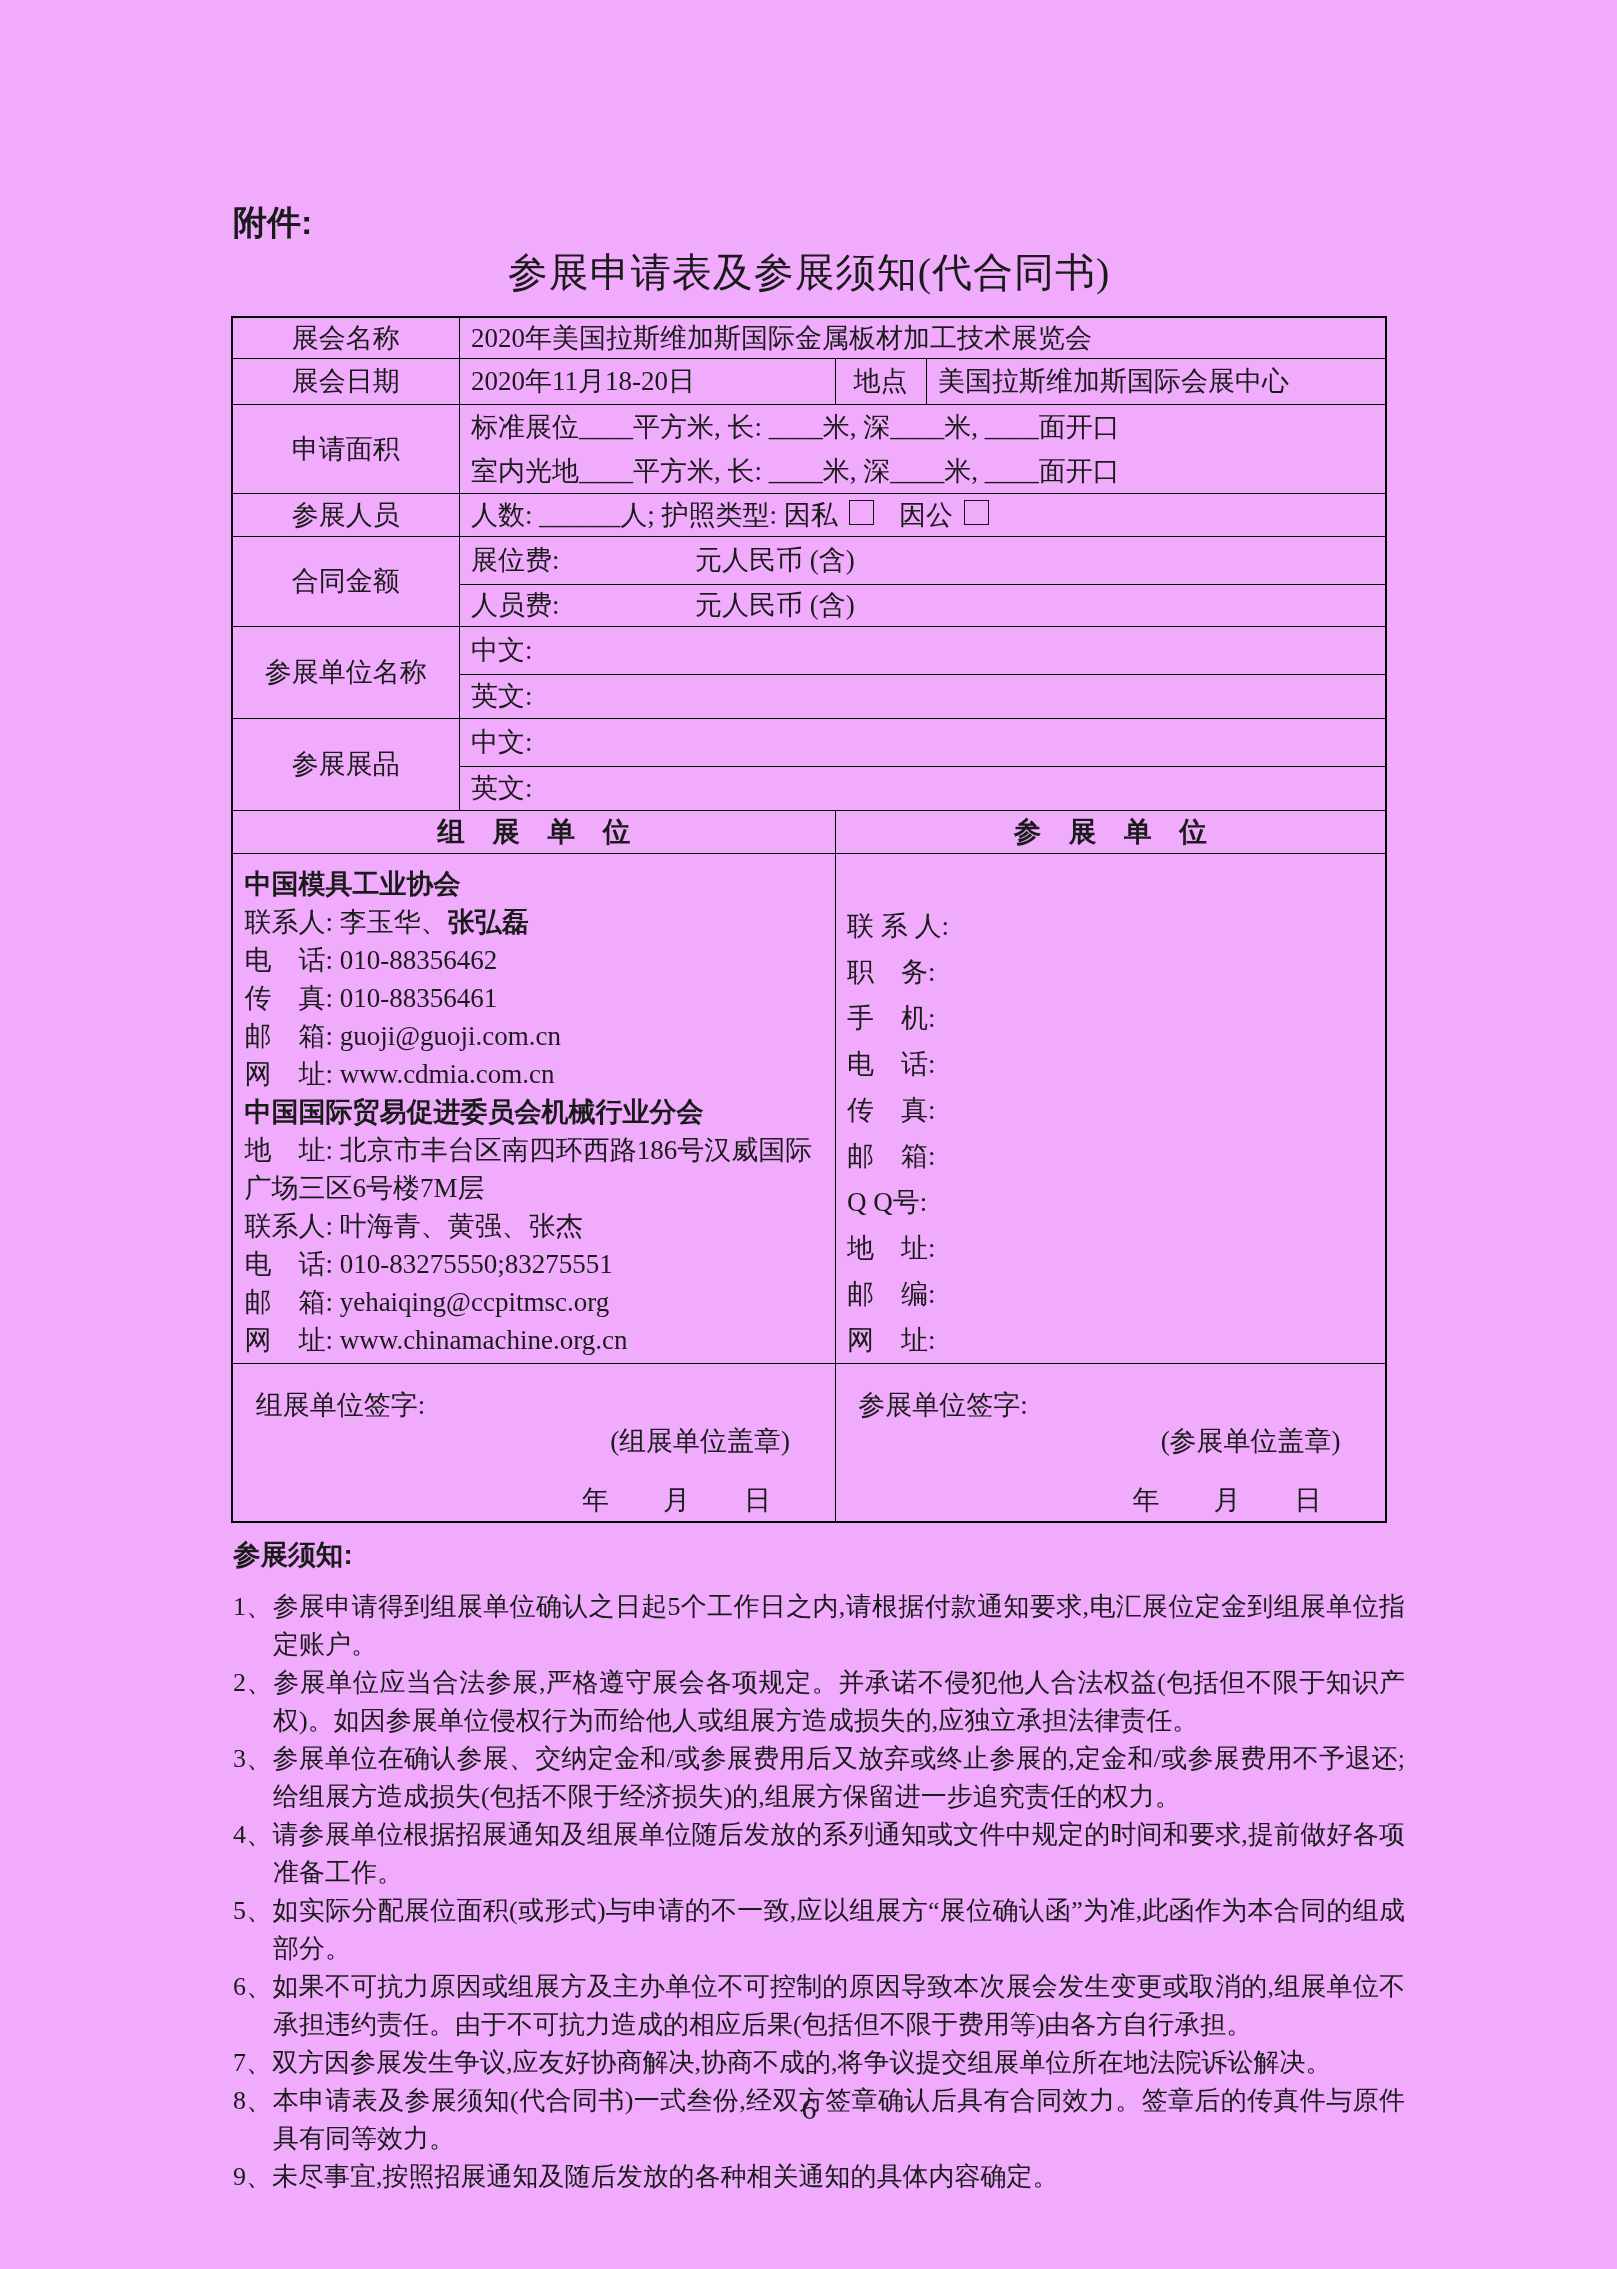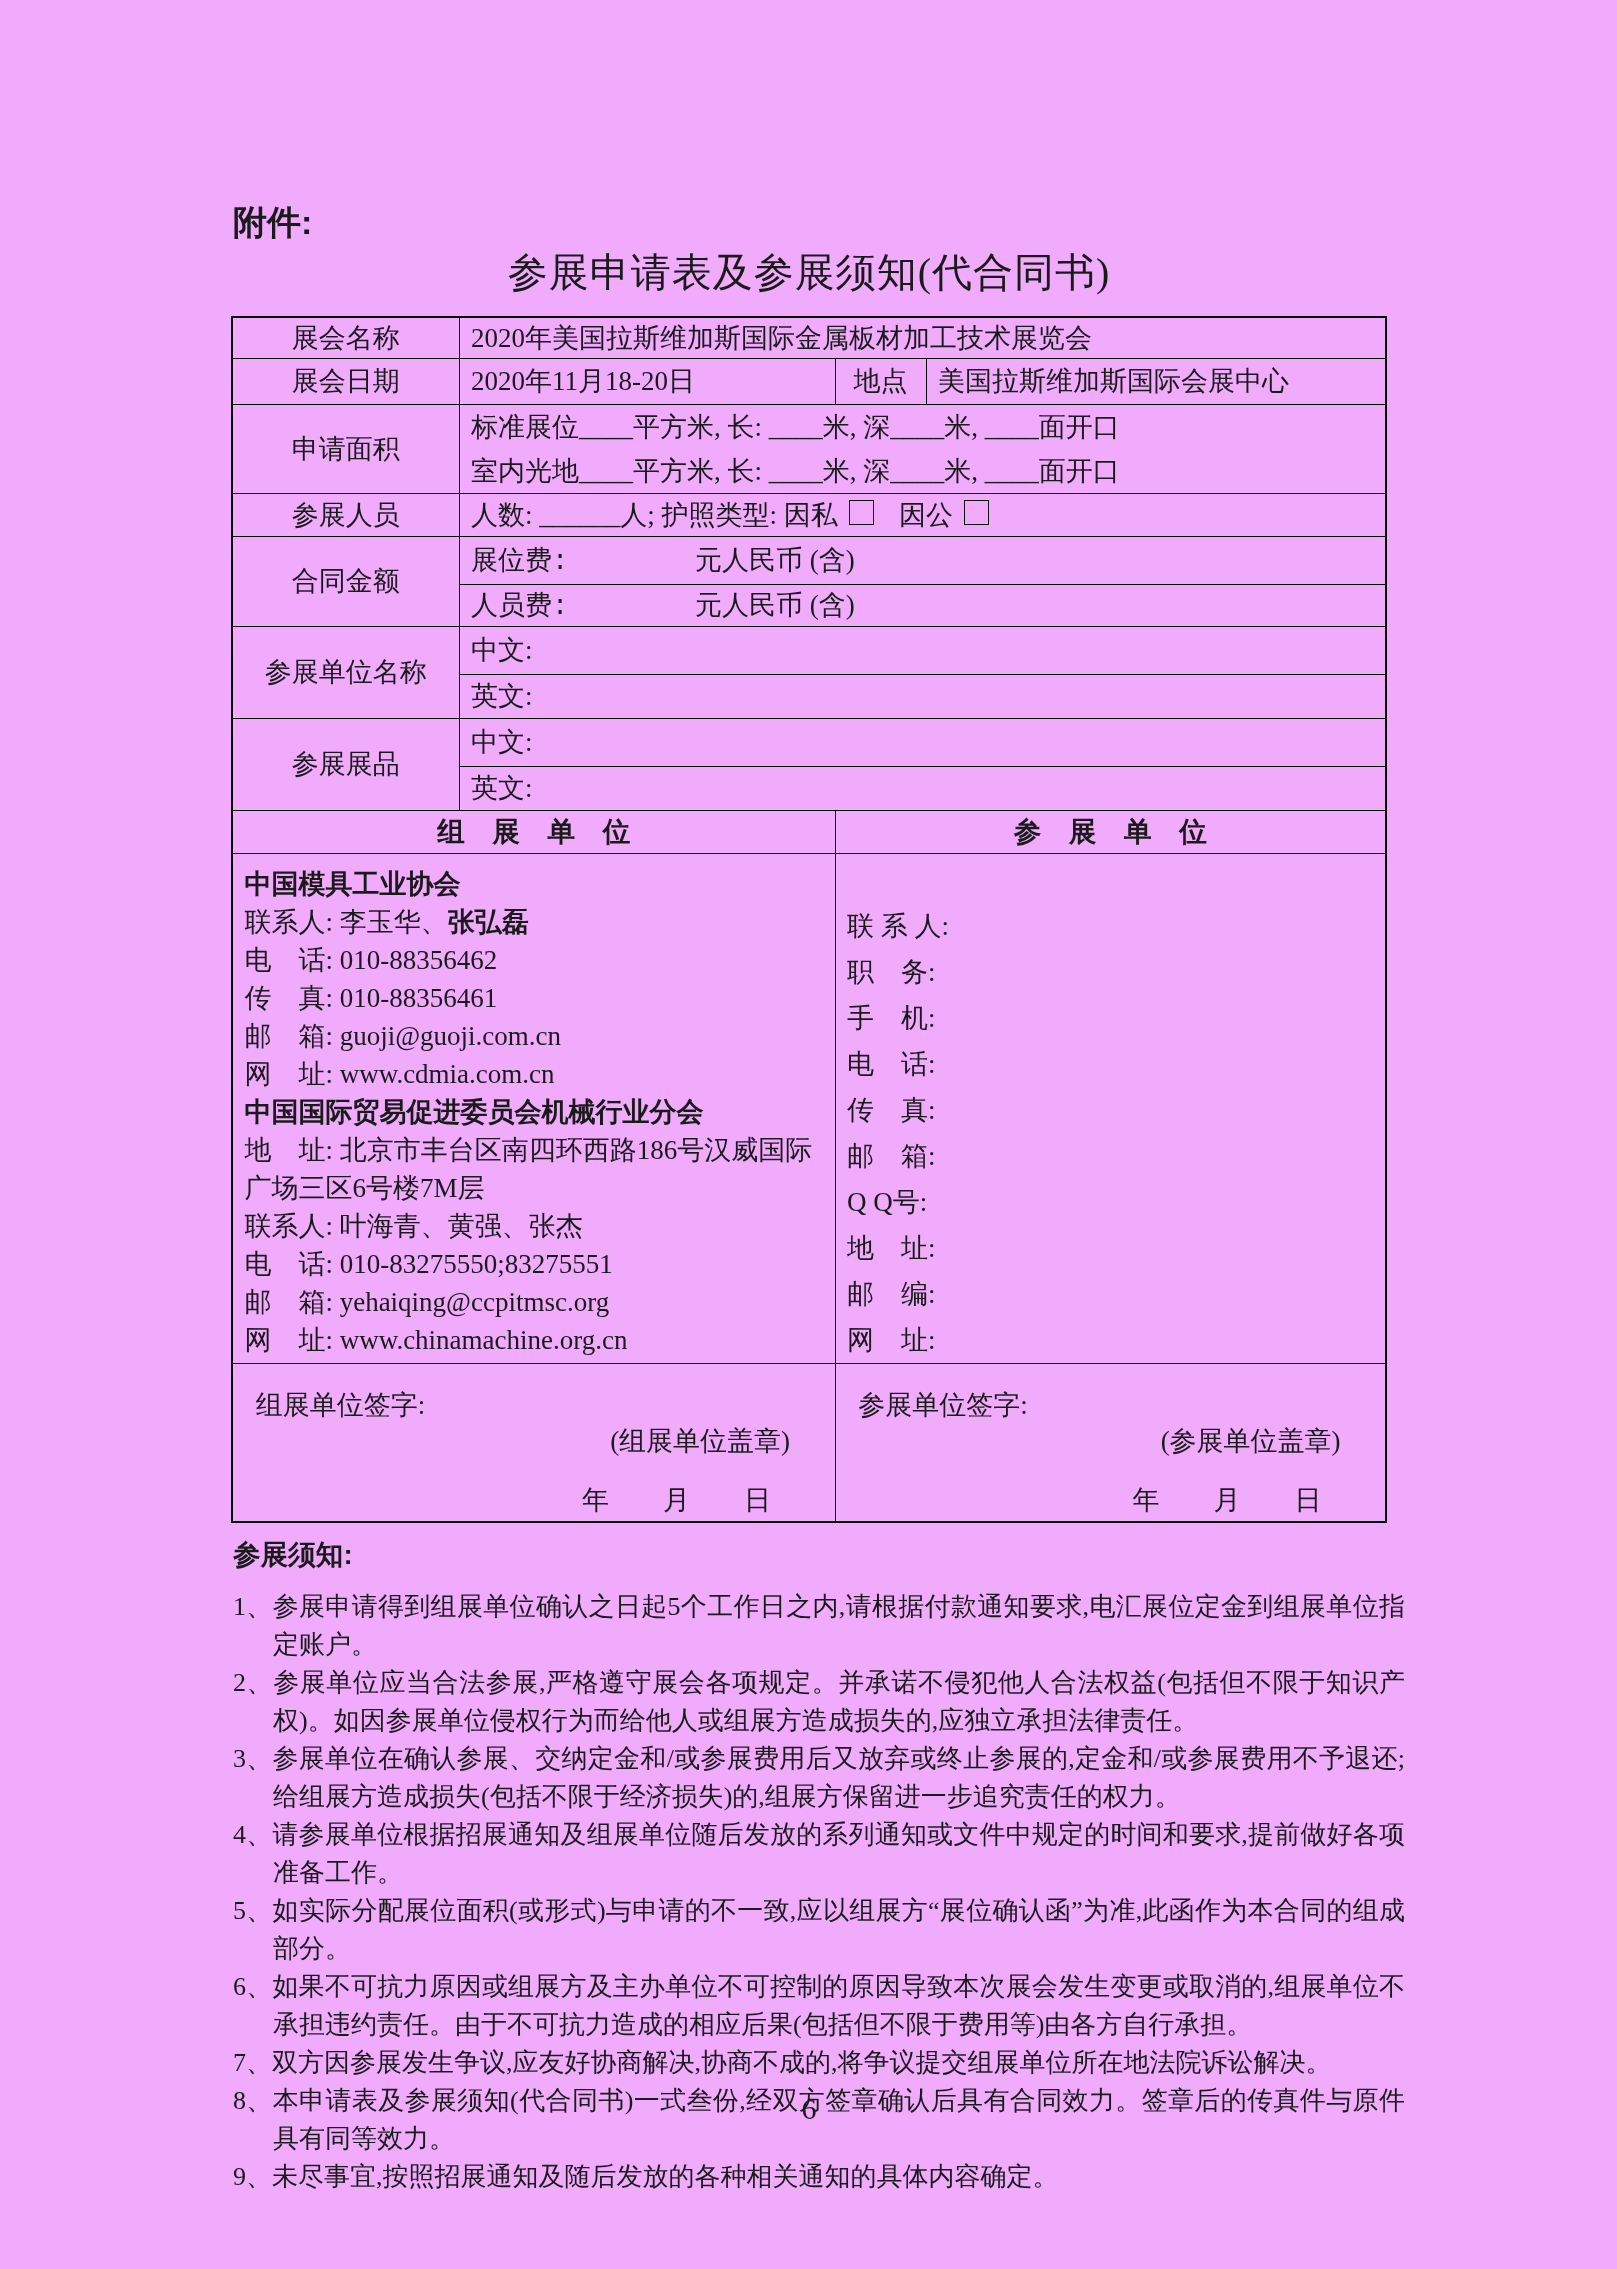--- a/index.html
+++ b/index.html
@@ -33,21 +33,21 @@
   }
   table.form-table td{
     border:1.9px solid #000;
     padding:0 11.4px;
     vertical-align:middle;
     overflow:hidden;
   }
   td.lab{text-align:center;padding:0 3.8px;}
   td.val{text-align:left;}
   .two-line{line-height:44px;}
-  .fee-label{display:inline-block;min-width:224px;font-family:Liberation Mono, monospace;}
+  .fee-label{display:inline-block;min-width:224px;}
   .checkbox{
     display:inline-block;width:23px;height:23px;
     border:1.9px solid #111;vertical-align:-1.9px;margin-left:11.4px;
   }
   .cb-gap{margin-left:25px;}
 
   td.section-head{
     text-align:center;font-weight:bold;font-size:27.6px;
     border-top:2.9px solid #000;
   }

